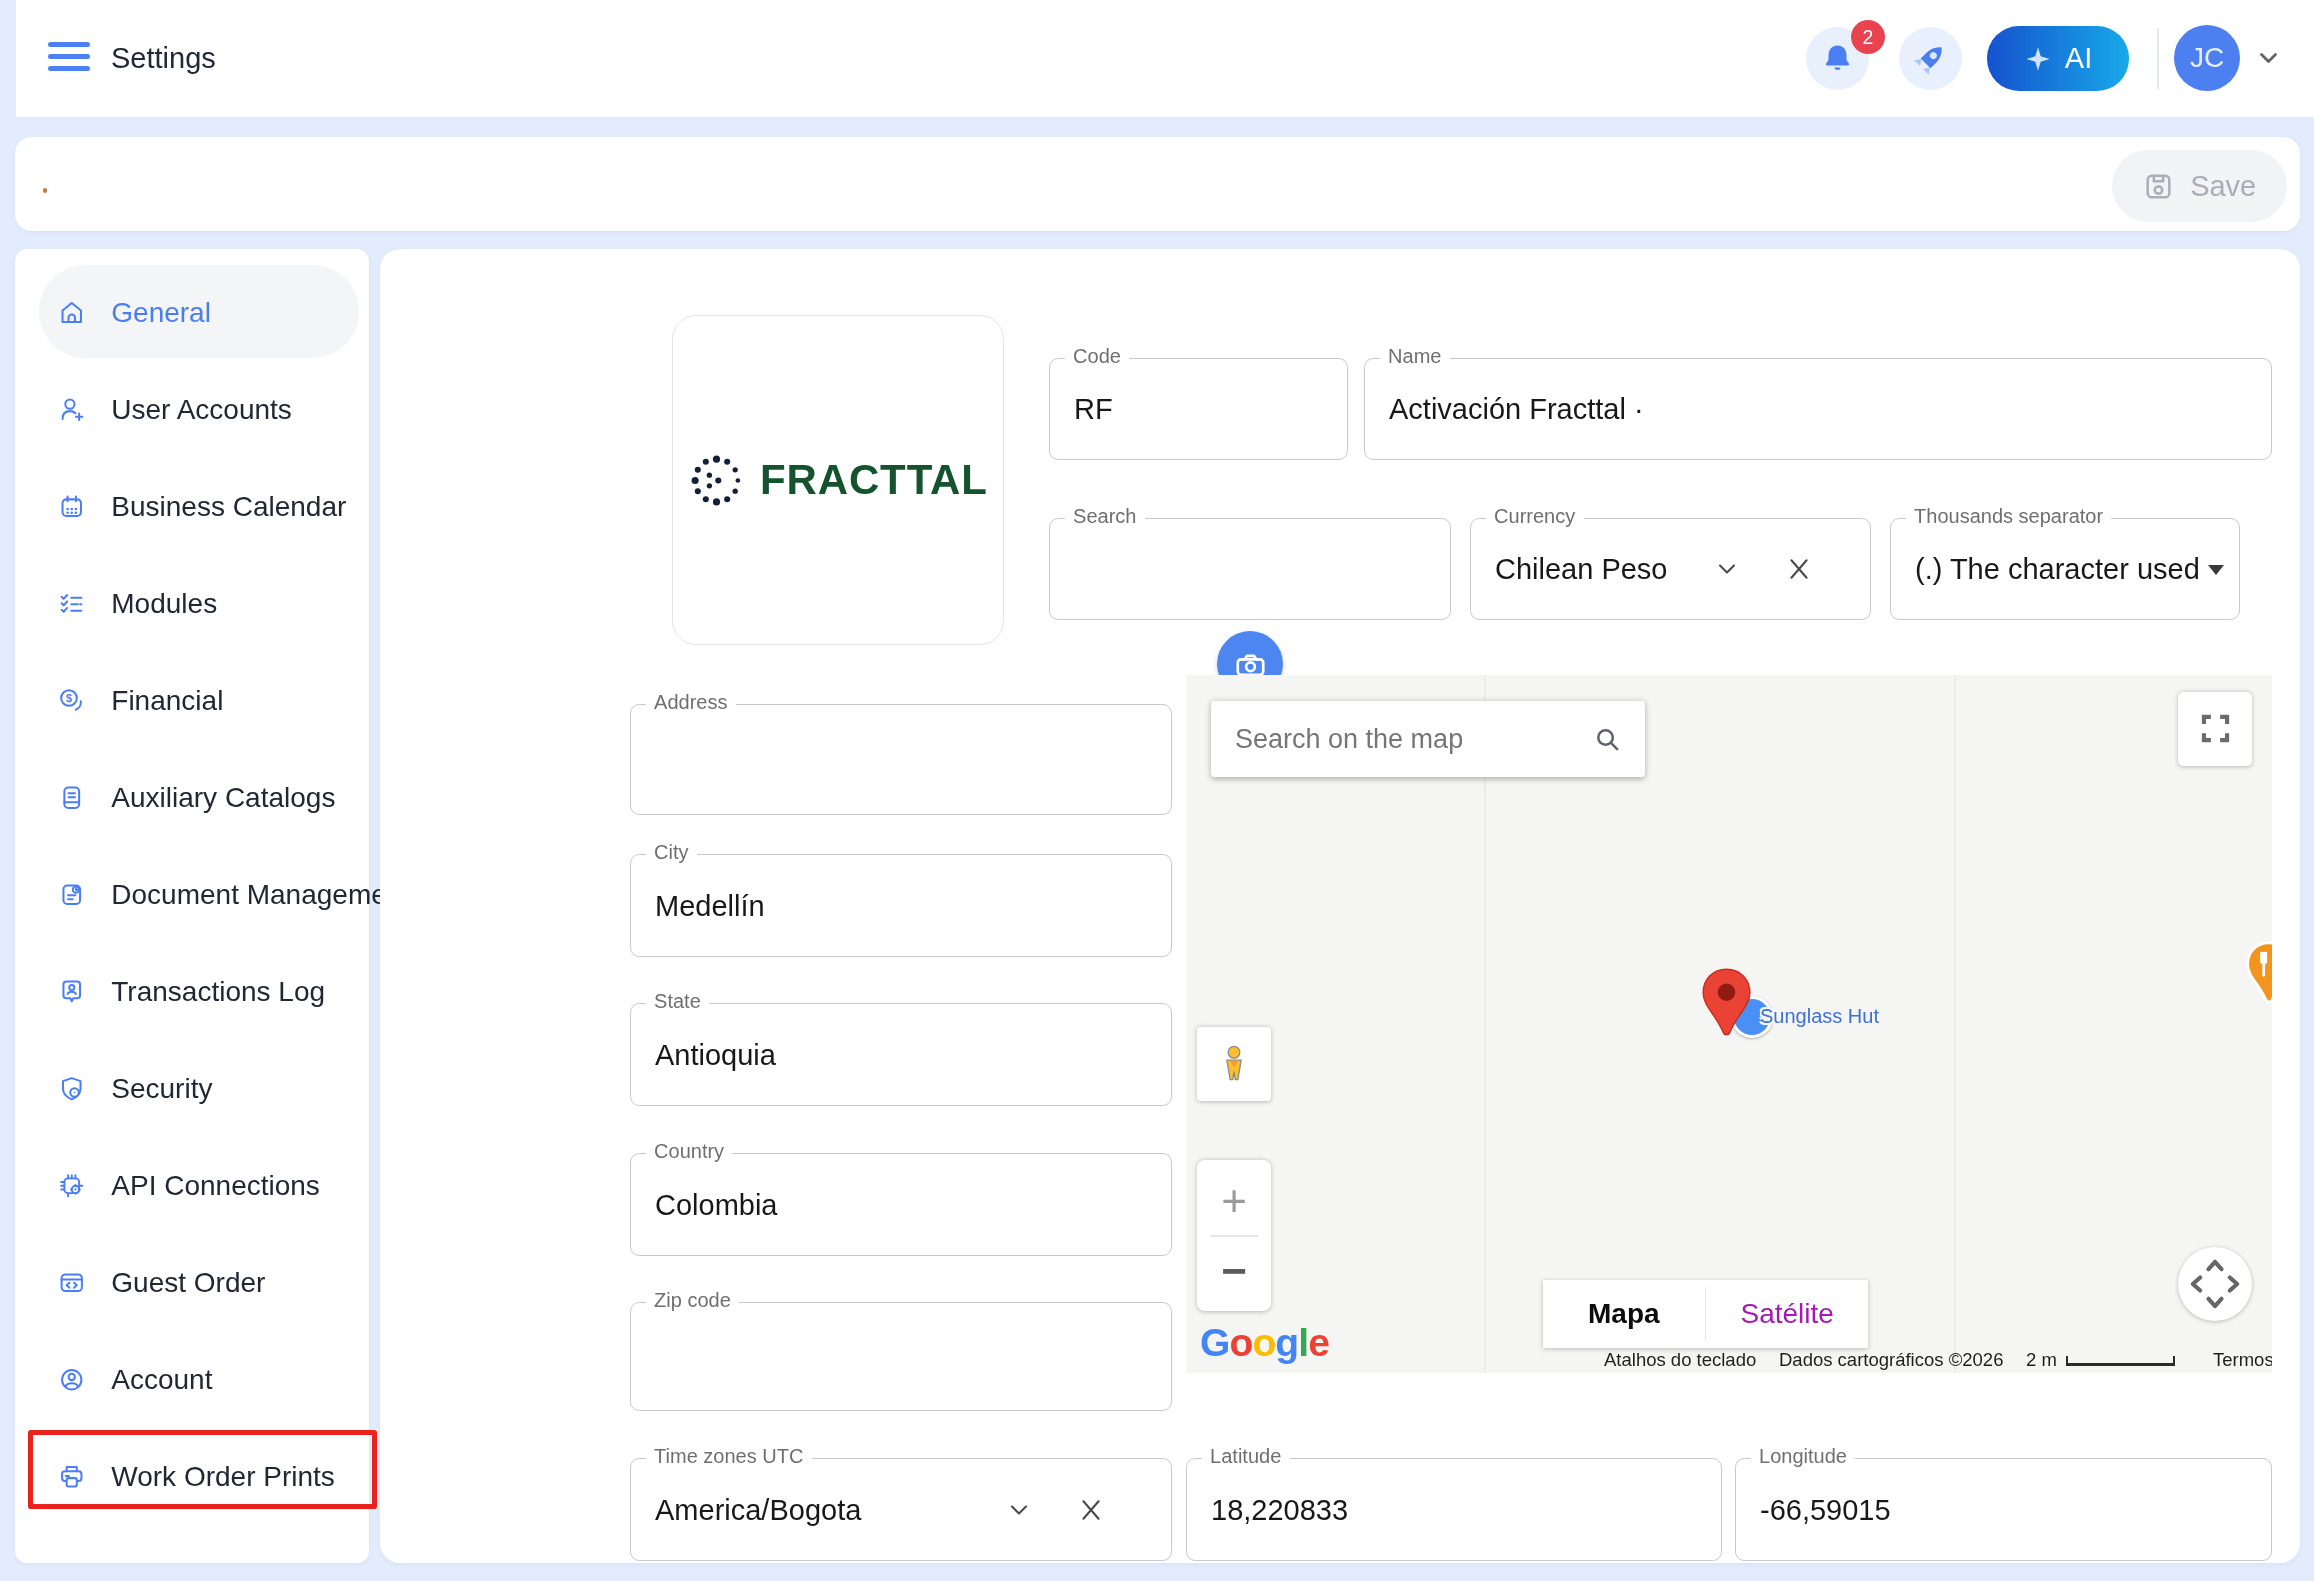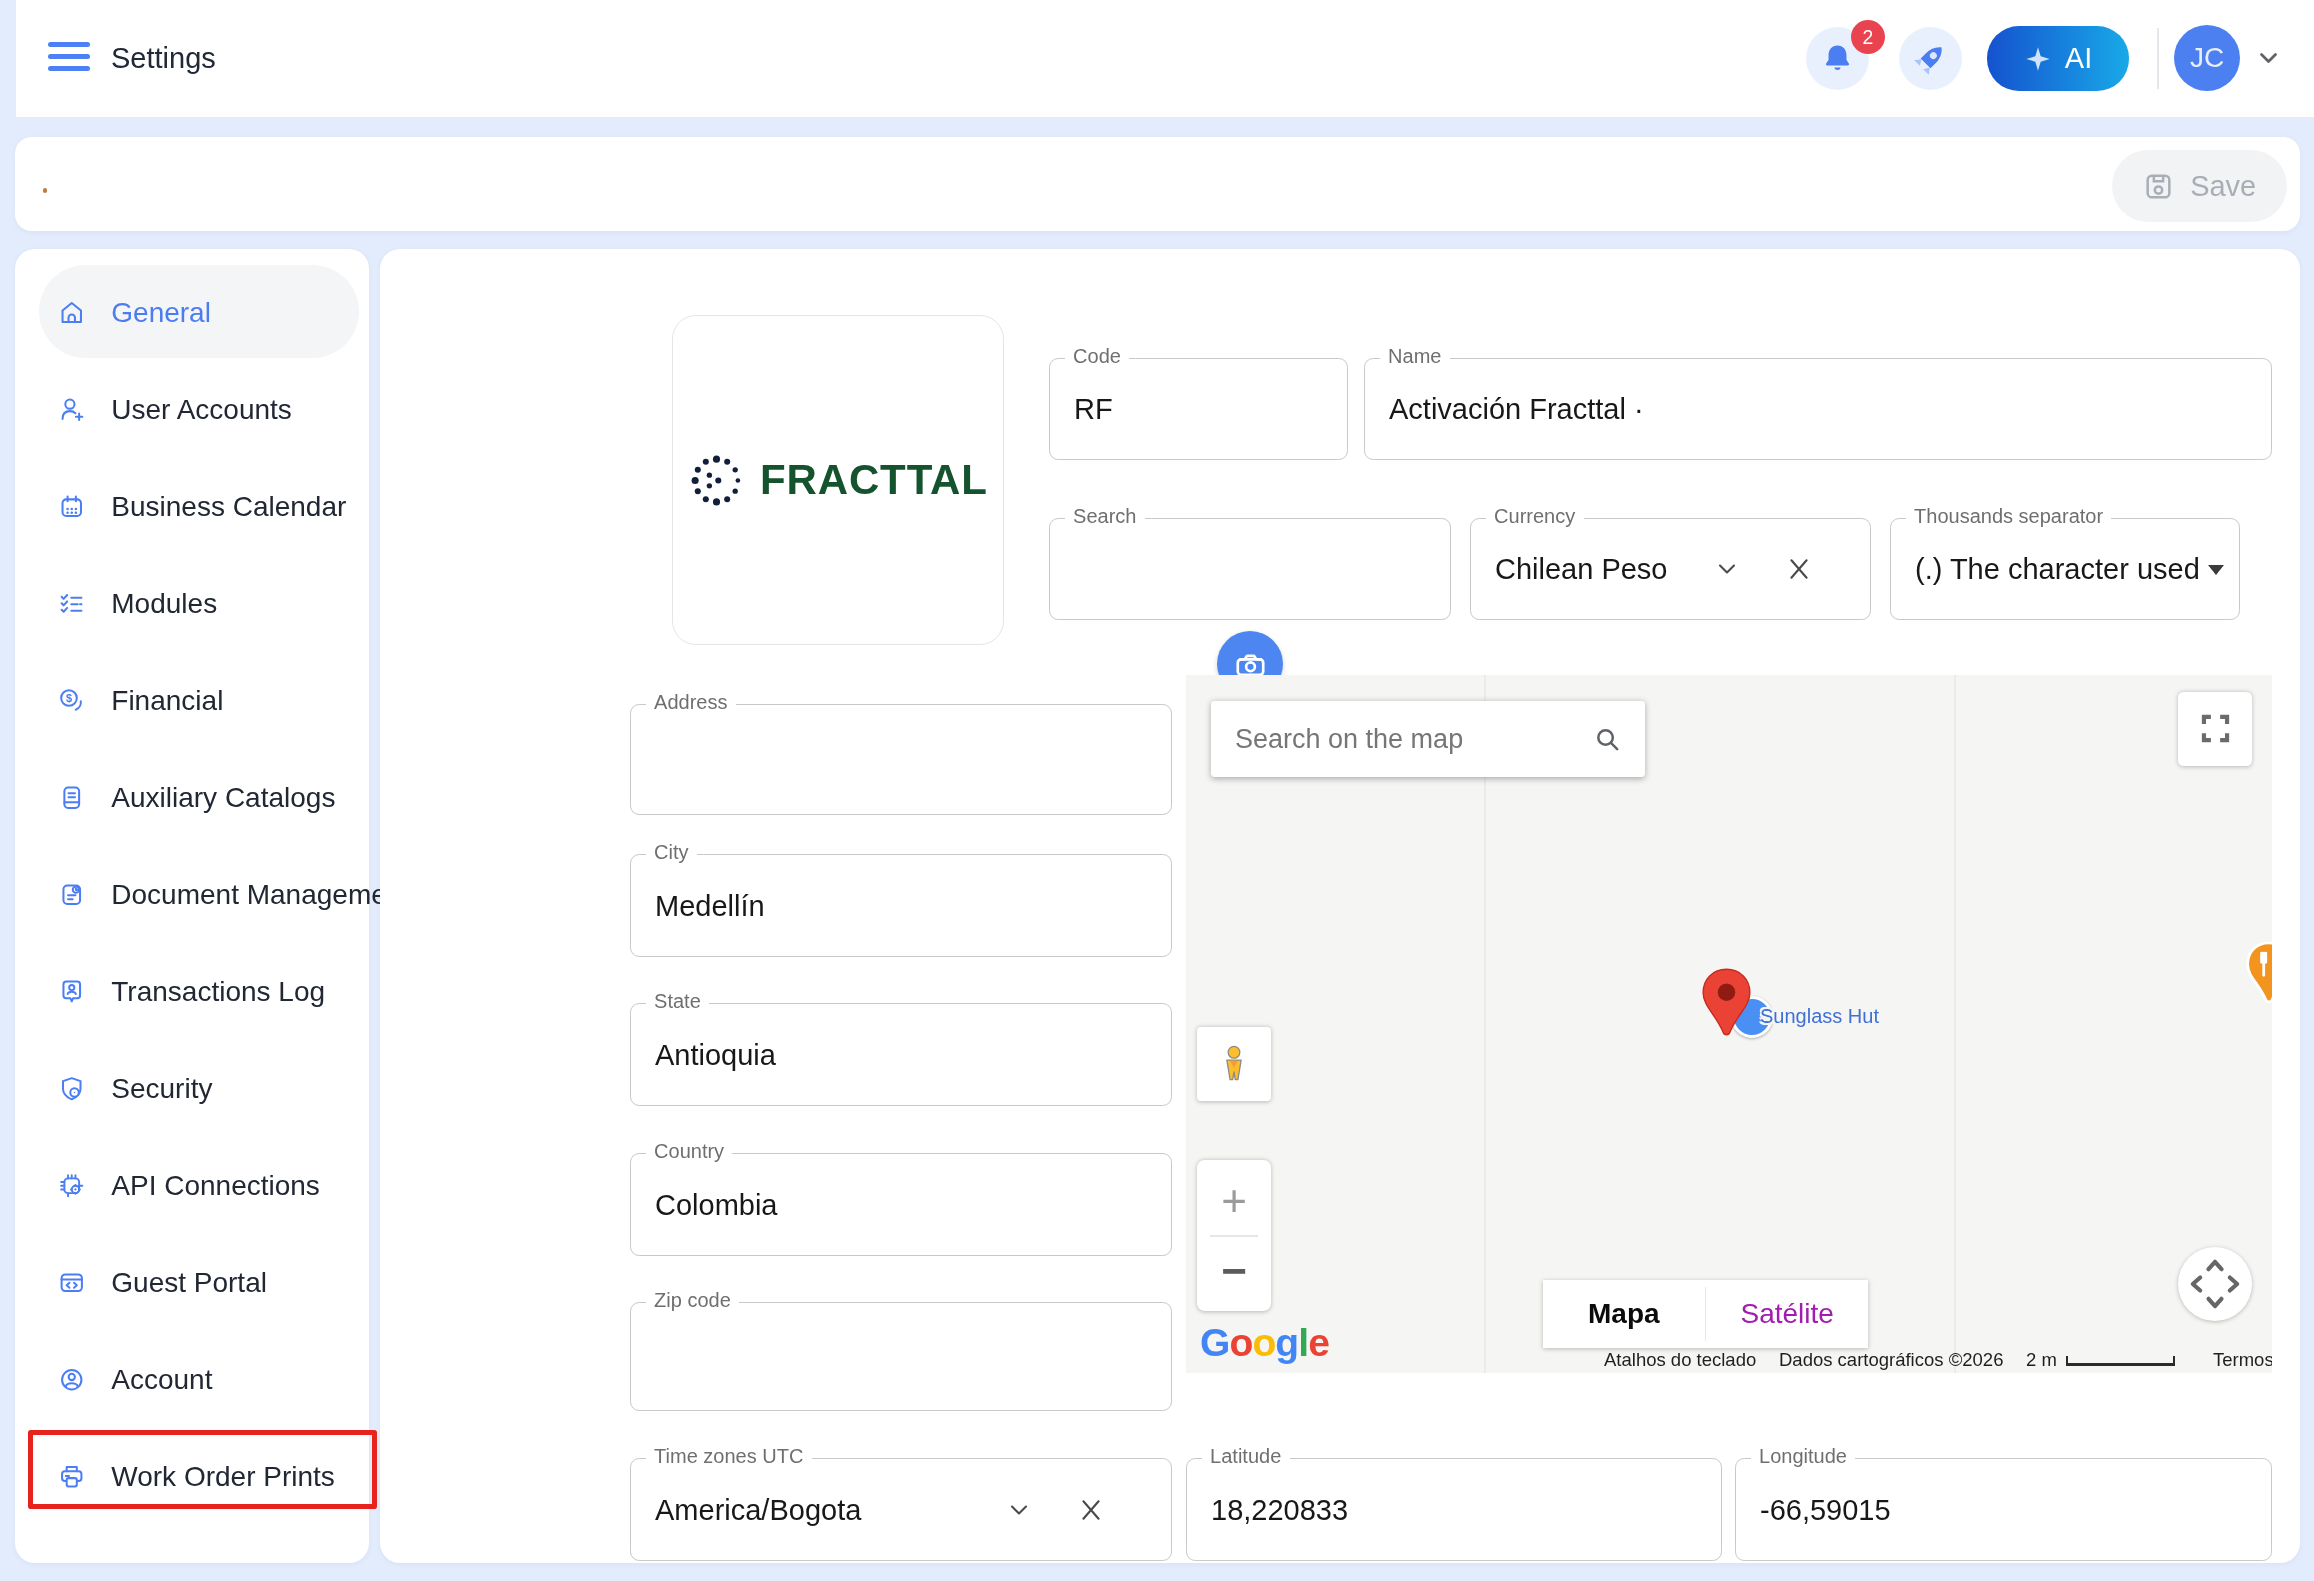--- a/index.html
+++ b/index.html
@@ -28,21 +28,21 @@
   .hdr-divider{position:absolute;left:2141px;top:28px;width:1.8px;height:61px;background:#e4e7ec;}
   .avatar{position:absolute;left:2158px;top:25px;width:66px;height:66px;border-radius:50%;background:#4c80f1;color:#e8eefb;
           display:flex;align-items:center;justify-content:center;font-size:28px;font-weight:500;cursor:pointer;}
   .avatar-chevron{position:absolute;left:2237px;top:44px;}
   
   .toolbar{position:absolute;left:14.8px;top:137px;width:2285px;height:94px;background:#fff;border-radius:16.6px;box-shadow:0 1.8px 5.5px rgba(96,120,160,.07);}
   .stray-dot{position:absolute;left:28px;top:51px;width:4.6px;height:4.6px;border-radius:50%;background:#c07b3c;}
   .save-btn{position:absolute;right:13px;top:13px;width:175px;height:72px;border-radius:36px;background:#f2f3f5;
             display:flex;align-items:center;justify-content:center;gap:14.8px;color:#a9aeb6;font-size:29px;}
   
-  .sidebar{position:absolute;left:14.8px;top:249px;width:354px;height:1314px;background:#fff;border-radius:20px;box-shadow:0 1.8px 5.5px rgba(96,120,160,.07);}
+  .sidebar{position:absolute;left:14.8px;top:249px;width:354px;height:1314px;background:#fff;border-radius:12px;box-shadow:0 1.8px 5.5px rgba(96,120,160,.07);}
   .side-pill{position:absolute;left:24px;top:15.7px;width:320px;height:93px;border-radius:47px;background:#f4f5f7;}
   .s-list{position:absolute;left:0;top:15.7px;width:354px;}
   .s-item{position:relative;height:97px;display:flex;align-items:center;padding-left:42px;gap:25px;cursor:pointer;}
   .s-item svg{flex:0 0 auto;}
   .s-item span{font-size:28px;color:#212733;white-space:nowrap;}
   .s-item.active span{color:#4b7cf0;}
   .red-box{position:absolute;left:28px;top:1430px;width:349px;height:79px;border:5.5px solid #e8231d;border-radius:2.8px;box-sizing:border-box;z-index:5;}
   
   .main{position:absolute;left:380px;top:249px;width:1920px;height:1314px;background:#fff;border-radius:20px;box-shadow:0 1.8px 5.5px rgba(96,120,160,.07);}
   .logo-box{position:absolute;left:292px;top:66px;width:332px;height:330px;border:1.8px solid #e5e5e5;border-radius:24px;box-sizing:border-box;}
@@ -242,21 +242,21 @@
       </svg>
       <span>API Connections</span>
     </div>
 
     <div class="s-item">
       <svg width="29.5" height="29.5" viewBox="0 0 32 32" fill="none" stroke="#4c7ef3" stroke-width="2.2" stroke-linecap="round" stroke-linejoin="round">
         <rect x="5" y="7" width="22" height="18" rx="4"></rect>
           <path d="M5 12.5 h22"></path>
         <path d="M13.5 16 l-3 2.7 3 2.7 M18.5 16 l3 2.7 -3 2.7"></path>
       </svg>
-      <span>Guest Portal</span>
+      <span>Guest Order</span>
     </div>
 
     <div class="s-item">
       <svg width="29.5" height="29.5" viewBox="0 0 32 32" fill="none" stroke="#4c7ef3" stroke-width="2.2" stroke-linecap="round" stroke-linejoin="round">
         <circle cx="16" cy="16" r="10.5"></circle>
           <circle cx="16" cy="13" r="3.4"></circle>
           <path d="M9.5 23.2 c1.6-4.4 11.4-4.4 13 0"></path>
       </svg>
       <span>Account</span>
     </div>

